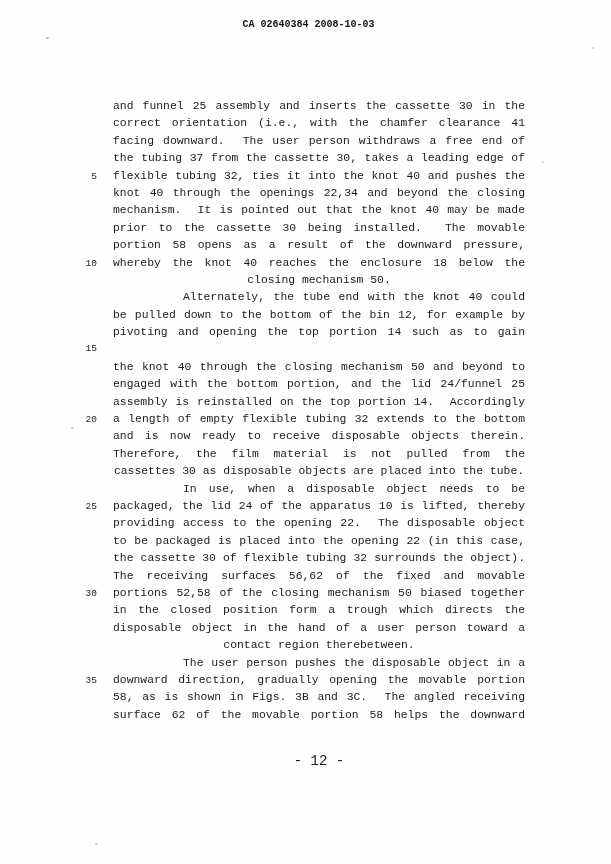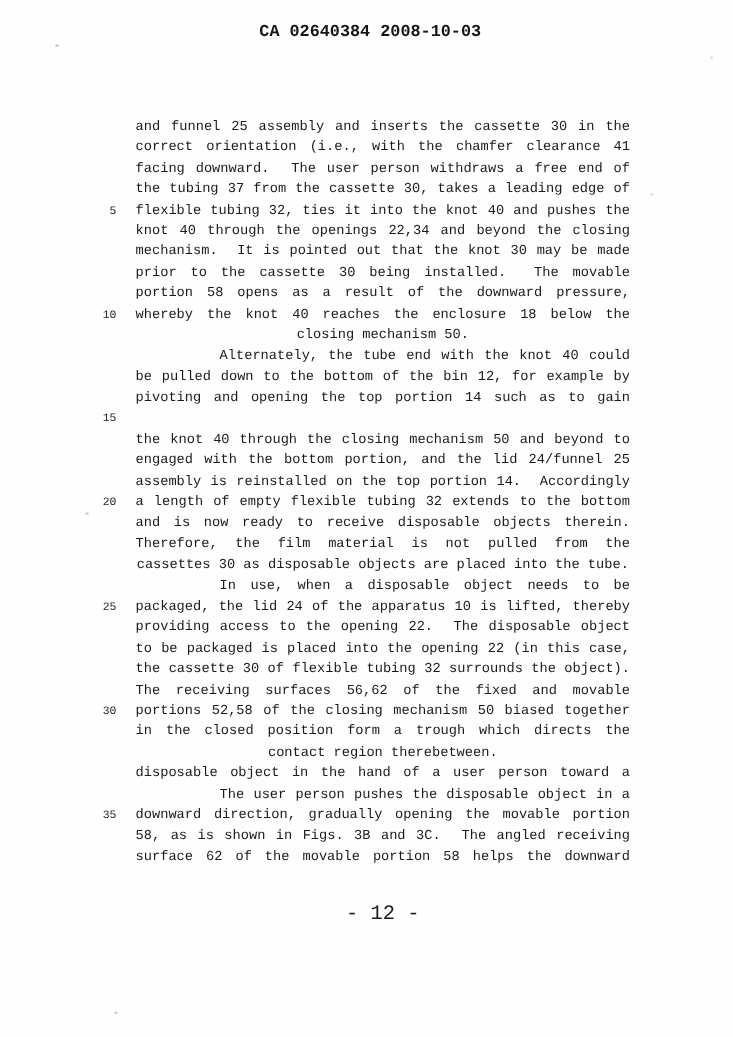--- a/index.html
+++ b/index.html
@@ -15,21 +15,21 @@
     font-family: "Liberation Mono", monospace;
     color: #1c1c1c;
     overflow: hidden;
   }
   .header {
     position: absolute;
     top: 19px;
     left: 0;
     width: 100%;
     text-align: center;
-    font-size: 14px;
+    font-size: 10px;
     font-weight: 600;
     color: #161616;
     padding-left: 6px;
     box-sizing: border-box;
     white-space: pre;
   }
   .content {
     position: absolute;
     top: 100px;
     left: 60px;
@@ -61,21 +61,21 @@
   }
   .ltext.indent {
     text-indent: 70px;
   }
   .footer {
     position: absolute;
     top: 753px;
     left: 113px;
     width: 412px;
     text-align: center;
-    font-size: 17px;
+    font-size: 14px;
     color: #1b1b1b;
     white-space: pre;
   }
   .speck {
     position: absolute;
     border-radius: 50%;
     background: #b9b9b9;
   }
   .speck.s1 { left: 46px;  top: 37px;  width: 3px; height: 2px; }
   .speck.s2 { left: 592px; top: 47px;  width: 2px; height: 2px; background:#d0d0d0; }
@@ -116,21 +116,21 @@
     <span class="ltext justify">flexible tubing 32, ties it into the knot 40 and pushes the</span>
   </div>
 
   <div class="row">
     <span class="lnum"></span>
     <span class="ltext justify">knot 40 through the openings 22,34 and beyond the closing</span>
   </div>
 
   <div class="row">
     <span class="lnum"></span>
-    <span class="ltext justify">mechanism.  It is pointed out that the knot 30 may be made</span>
+    <span class="ltext justify">mechanism.  It is pointed out that the knot 40 may be made</span>
   </div>
 
   <div class="row">
     <span class="lnum"></span>
     <span class="ltext justify">prior to the cassette 30 being installed.  The movable</span>
   </div>
 
   <div class="row">
     <span class="lnum"></span>
     <span class="ltext justify">portion 58 opens as a result of the downward pressure,</span>
@@ -236,26 +236,26 @@
     <span class="ltext justify">portions 52,58 of the closing mechanism 50 biased together</span>
   </div>
 
   <div class="row">
     <span class="lnum"></span>
     <span class="ltext justify">in the closed position form a trough which directs the</span>
   </div>
 
   <div class="row">
     <span class="lnum"></span>
+    <span class="ltext justify">disposable object in the hand of a user person toward a</span>
+  </div>
+
+  <div class="row">
+    <span class="lnum"></span>
     <span class="ltext">contact region therebetween.</span>
-  </div>
-
-  <div class="row">
-    <span class="lnum"></span>
-    <span class="ltext justify">disposable object in the hand of a user person toward a</span>
   </div>
 
   <div class="row">
     <span class="lnum"></span>
     <span class="ltext justify indent">The user person pushes the disposable object in a</span>
   </div>
 
   <div class="row">
     <span class="lnum">35</span>
     <span class="ltext justify">downward direction, gradually opening the movable portion</span>

